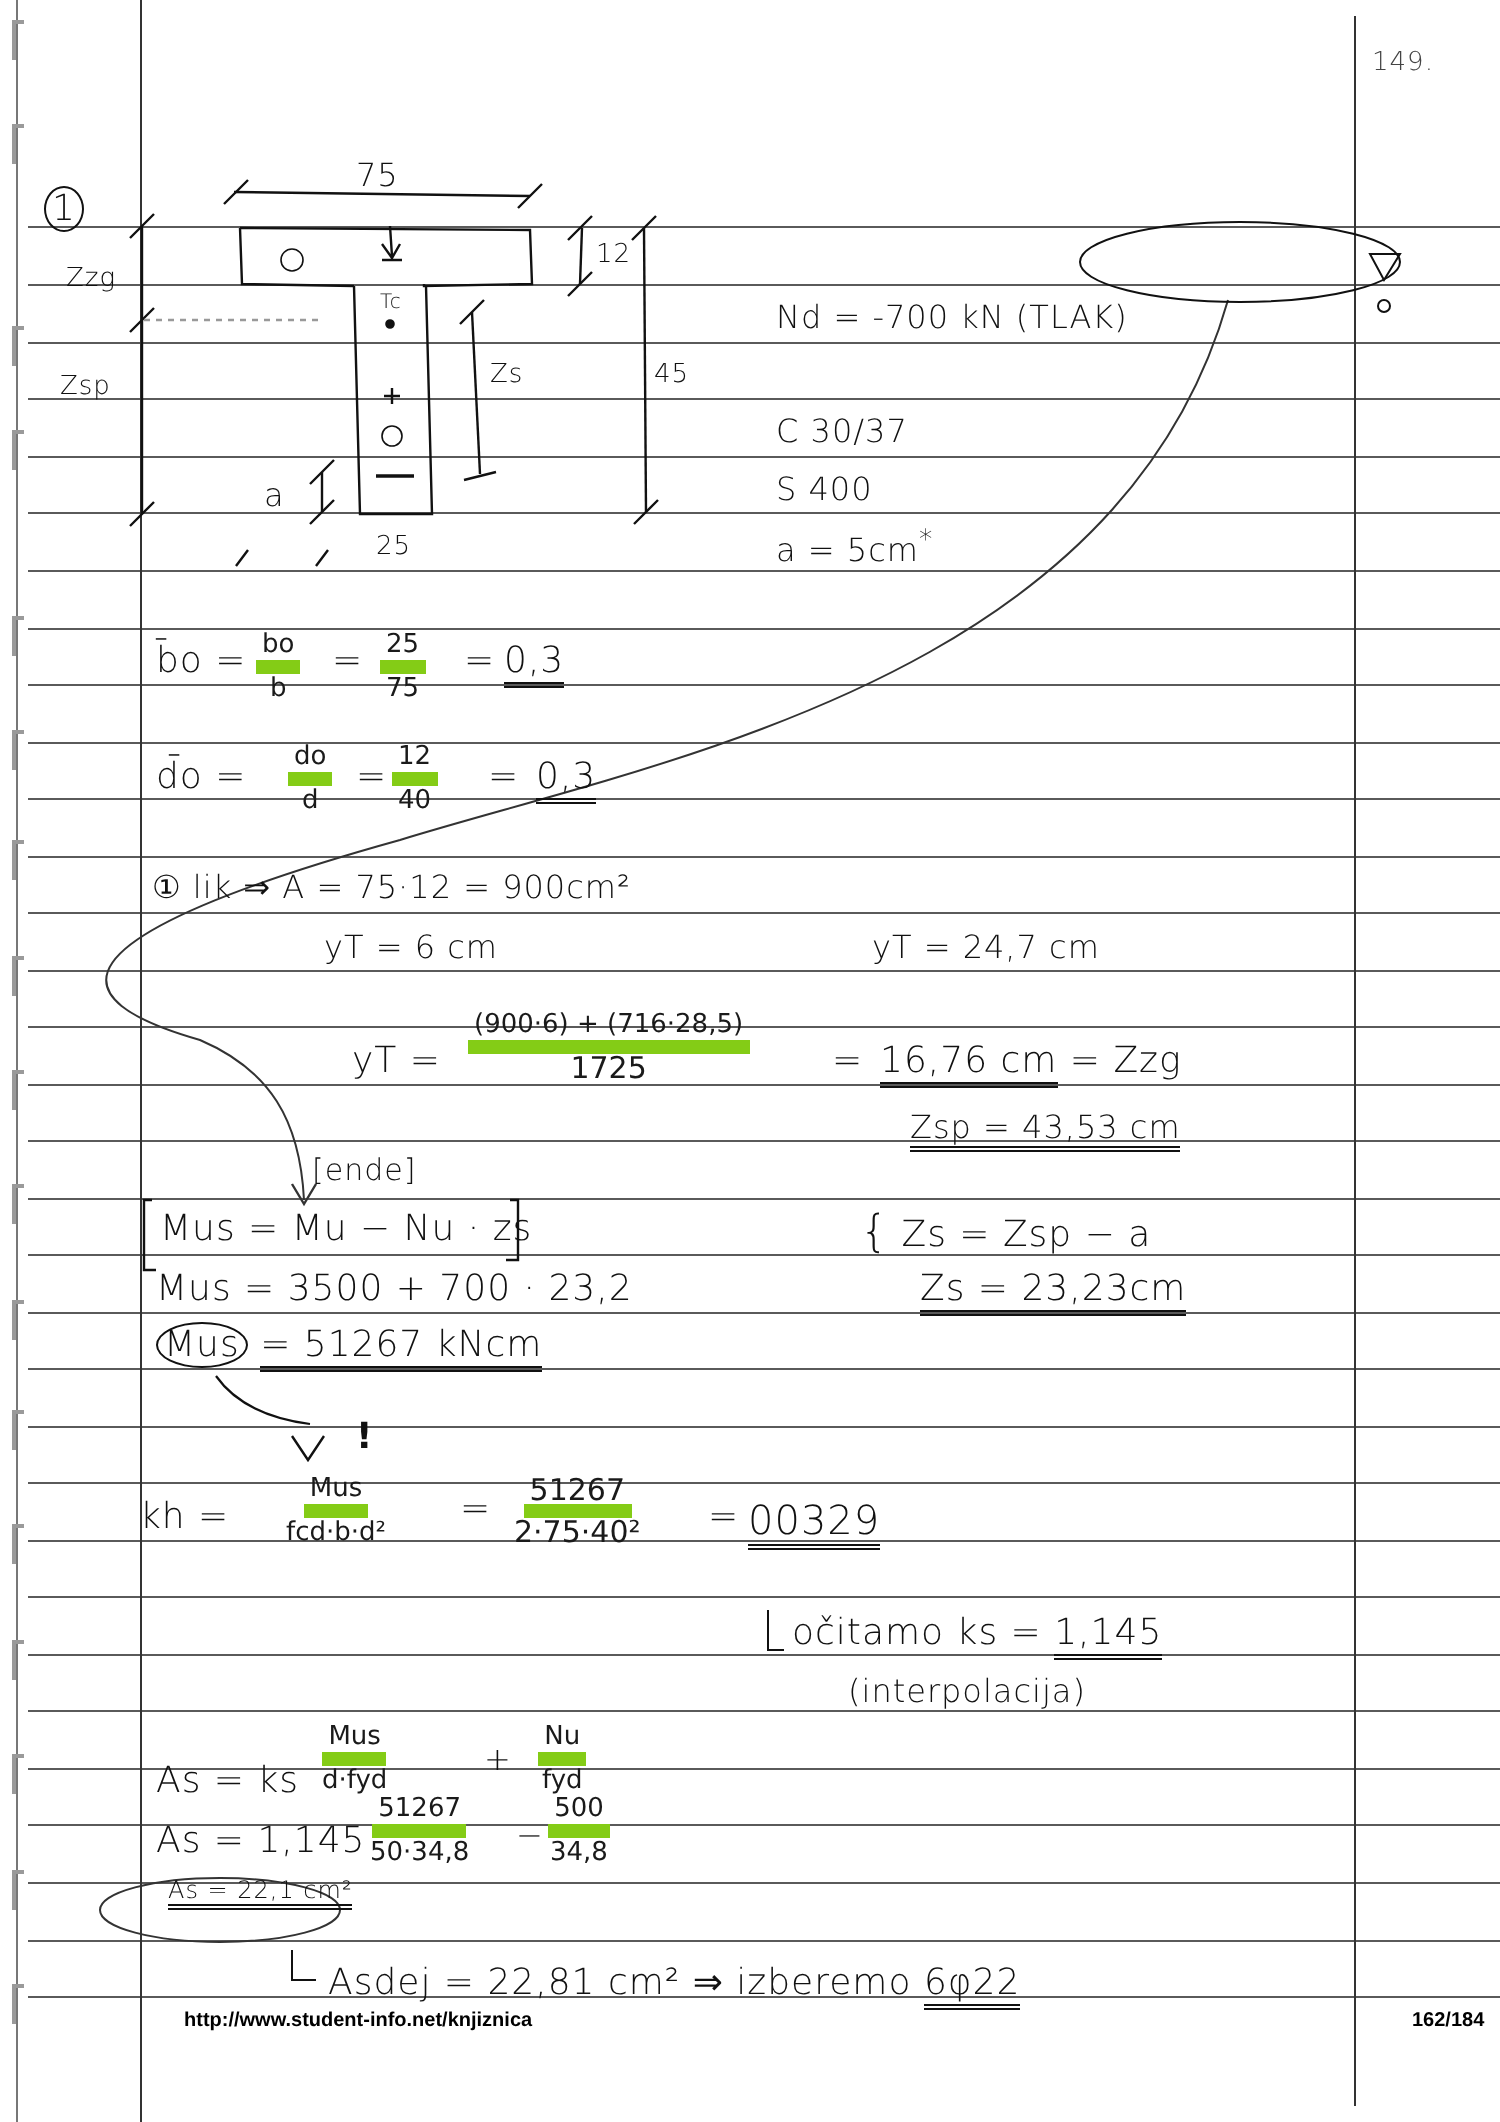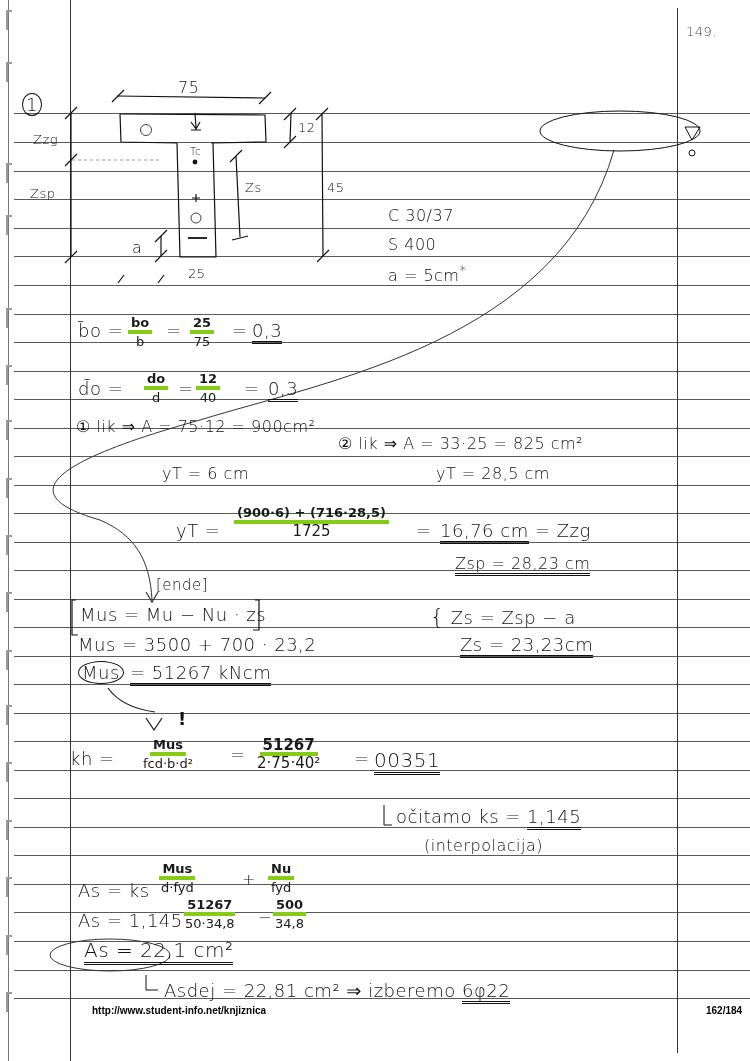--- a/index.html
+++ b/index.html
@@ -11,21 +11,21 @@
   }
   .page { position: absolute; left: 0; top: 0; width: 750px; height: 1061px; }
   .rule { position: absolute; left: 14px; width: 736px; height: 1px; background: #5a5a5a; }
   .vline { position: absolute; top: 0; width: 1px; background: #333; }
   .spiral { position: absolute; left: 6px; width: 4px; height: 18px; border-left: 2px solid #9a9a9a; border-top: 2px solid #9a9a9a; }
   .hw { position: absolute; white-space: nowrap; font-family: "DejaVu Sans", sans-serif; font-weight: 300; color: #111; letter-spacing: 0.5px; }
   .sm { font-size: 13px; }
   .md { font-size: 16px; }
   .lg { font-size: 18px; }
   .frac { position: absolute; display: inline-flex; flex-direction: column; align-items: center; font-size: 13px; }
-  .frac .num { border-bottom: 4px solid #84cc16; padding: 0 3px; line-height: 14px; font-weight: bold; }
+  .frac .num { border-bottom: 7px solid #84cc16; padding: 0 3px; line-height: 14px; }
   .frac .den { line-height: 15px; padding: 0 3px; }
   .uline { border-bottom: 3px double #111; }
   .circ { border: 1.5px solid #111; border-radius: 50%; padding: 0 3px; }
   .footer { position: absolute; font-family: "Liberation Sans", sans-serif; font-weight: bold; font-size: 10px; color: #000; padding-left: 44px; }
   svg.draw { position: absolute; left: 0; top: 0; }
 </style>
 </head>
 <body>
 
 <div class="page">
@@ -159,20 +159,21 @@
   <div class="hw md" style="left:178px;top:78px">75</div>
   <div class="hw sm" style="left:298px;top:120px">12</div>
   <div class="hw sm" style="left:327px;top:180px">45</div>
   <div class="hw sm" style="left:188px;top:266px">25</div>
   <div class="hw sm" style="left:190px;top:146px;font-size:10px">Tc</div>
   <div class="hw sm" style="left:33px;top:132px">Zzg</div>
   <div class="hw sm" style="left:30px;top:186px">Zsp</div>
   <div class="hw sm" style="left:245px;top:180px">Zs</div>
   <div class="hw md" style="left:132px;top:238px">a</div>
 
+  <div class="hw md" style="left:388px;top:149px">Nd = -700 kN (TLAK)</div>
   <div class="hw md" style="left:388px;top:206px">C 30/37</div>
   <div class="hw md" style="left:388px;top:235px">S 400</div>
   <div class="hw md" style="left:388px;top:263px">
     <span>a = 5cm</span><sup>*</sup>
   </div>
 
   <div class="hw lg" style="left:78px;top:320px">b̄o =</div>
   <div class="frac" style="left:128px;top:316px">
     <span class="num">bo</span>
       <span class="den">b</span>
@@ -191,34 +192,33 @@
       <span class="den">d</span>
   </div>
   <div class="hw lg" style="left:178px;top:378px">=</div>
   <div class="frac" style="left:196px;top:372px">
     <span class="num">12</span>
       <span class="den">40</span>
   </div>
   <div class="hw lg" style="left:244px;top:378px">=</div>
   <div class="hw lg uline" style="left:268px;top:378px">0,3</div>
 
-  <div class="hw md" style="left:76px;top:417px">① lik ⇒ A = 75·12 = 900cm²</div>
-  <div class="hw md" style="left:338px;top:434px">② lik ⇒ A = 33·25 = 825 cm²</div>
+  <div class="hw md" style="left:76px;top:434px">① lik ⇒ A = 75·12 = 900cm²</div>
   <div class="hw md" style="left:162px;top:464px">yT = 6 cm</div>
-  <div class="hw md" style="left:436px;top:464px">yT = 28,5 cm</div>
+  <div class="hw md" style="left:436px;top:464px">yT = 24,7 cm</div>
   <div class="hw lg" style="left:176px;top:520px">yT =</div>
   <div class="frac" style="left:234px;top:506px">
     <span class="num">(900·6) + (716·28,5)</span>
       <span class="den" style="font-size:15px">1725</span>
   </div>
   <div class="hw lg" style="left:416px;top:520px">=</div>
   <div class="hw lg" style="left:440px;top:520px">
     <span class="uline">16,76 cm</span> <span>= Zzg</span>
   </div>
-  <div class="hw md uline" style="left:455px;top:554px">Zsp = 28,23 cm</div>
+  <div class="hw md uline" style="left:455px;top:554px">Zsp = 43,53 cm</div>
 
   <div class="hw sm" style="left:156px;top:576px;font-size:15px">[ende]</div>
   <div class="hw lg" style="left:80px;top:604px">Mus = Mu − Nu · zs</div>
   <div class="hw lg" style="left:78px;top:634px">Mus = 3500 + 700 · 23,2</div>
   <div class="hw lg" style="left:78px;top:662px">
     <span class="circ">Mus</span> <span class="uline">= 51267 kNcm</span>
   </div>
   <div class="hw lg" style="left:430px;top:604px">
     <span style="font-size:22px">{</span> <span>Zs = Zsp − a</span>
   </div>
@@ -229,21 +229,21 @@
   <div class="frac" style="left:140px;top:738px">
     <span class="num">Mus</span>
       <span class="den">fcd·b·d²</span>
   </div>
   <div class="hw lg" style="left:230px;top:744px">=</div>
   <div class="frac" style="left:254px;top:738px">
     <span class="num" style="font-size:15px">51267</span>
       <span class="den" style="font-size:15px">2·75·40²</span>
   </div>
   <div class="hw lg" style="left:354px;top:748px">=</div>
-  <div class="hw lg uline" style="left:374px;top:748px;font-size:20px">00351</div>
+  <div class="hw lg uline" style="left:374px;top:748px;font-size:20px">00329</div>
   <div class="hw lg" style="left:396px;top:806px">
     <span>očitamo ks =</span> <span class="uline">1,145</span>
   </div>
   <div class="hw md" style="left:424px;top:836px">(interpolacija)</div>
 
   <div class="hw lg" style="left:78px;top:880px">As = ks</div>
   <div class="frac" style="left:158px;top:862px">
     <span class="num">Mus</span>
       <span class="den">d·fyd</span>
   </div>
@@ -255,20 +255,20 @@
   <div class="hw lg" style="left:78px;top:910px">As = 1,145</div>
   <div class="frac" style="left:182px;top:898px">
     <span class="num">51267</span>
       <span class="den">50·34,8</span>
   </div>
   <div class="hw md" style="left:258px;top:908px">−</div>
   <div class="frac" style="left:272px;top:898px">
     <span class="num">500</span>
       <span class="den">34,8</span>
   </div>
-  <div class="hw lg uline" style="left:84px;top:938px;font-size:20px">As = 22,1 cm²</div>
+  <div class="hw lg uline" style="left:84px;top:938px;font-size:12px">As = 22,1 cm²</div>
   <div class="hw lg" style="left:164px;top:980px">
     <span>Asdej = 22,81 cm² ⇒ izberemo</span> <span class="uline">6φ22</span>
   </div>
 
   <div class="footer" style="left:48px;top:1005px">http://www.student-info.net/knjiznica</div>
   <div class="footer" style="left:662px;top:1005px">162/184</div>
 </div>
 
 </body></html>

